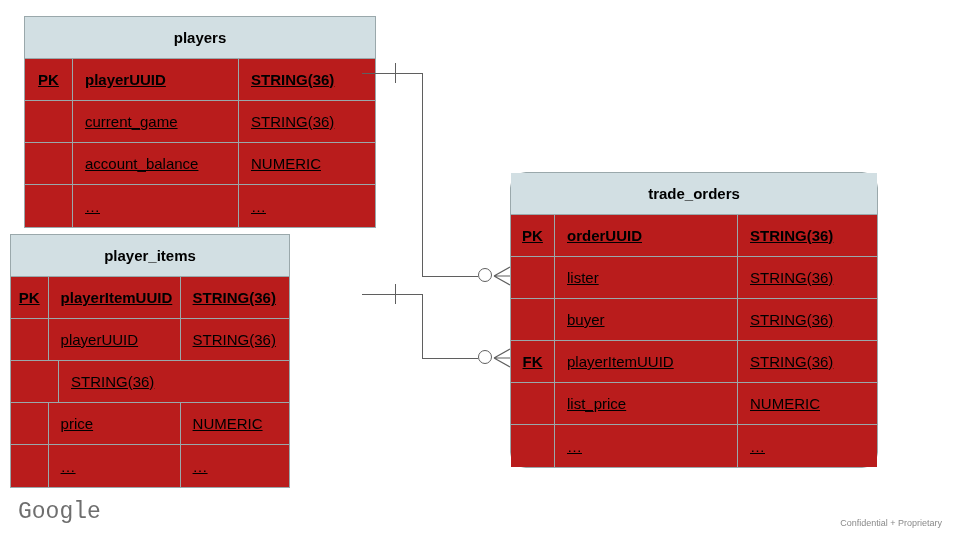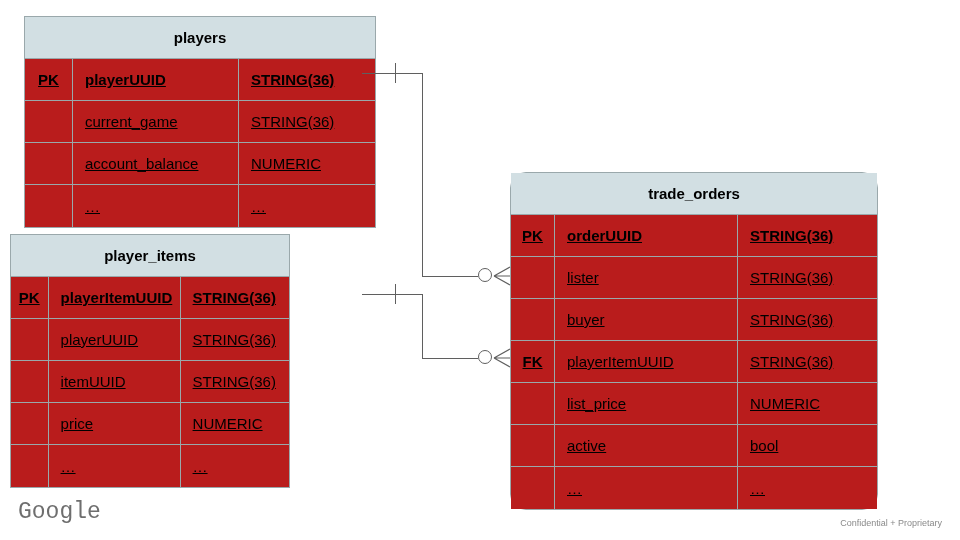--- a/index.html
+++ b/index.html
@@ -180,21 +180,20 @@
       <div class="cell cell-name">playerItemUUID</div>
       <div class="cell cell-type">STRING(36)</div>
     </div>
     <div class="row">
       <div class="cell cell-key"></div>
       <div class="cell cell-name">playerUUID</div>
       <div class="cell cell-type">STRING(36)</div>
     </div>
     <div class="row">
       <div class="cell cell-key"></div>
-      <div class="cell cell-name">itemUUID</div>
       <div class="cell cell-type">STRING(36)</div>
     </div>
     <div class="row">
       <div class="cell cell-key"></div>
       <div class="cell cell-name">price</div>
       <div class="cell cell-type">NUMERIC</div>
     </div>
     <div class="row">
       <div class="cell cell-key"></div>
       <div class="cell cell-name">…</div>
@@ -222,25 +221,20 @@
     </div>
     <div class="row">
       <div class="cell cell-key">FK</div>
       <div class="cell cell-name">playerItemUUID</div>
       <div class="cell cell-type">STRING(36)</div>
     </div>
     <div class="row">
       <div class="cell cell-key"></div>
       <div class="cell cell-name">list_price</div>
       <div class="cell cell-type">NUMERIC</div>
-    </div>
-    <div class="row">
-      <div class="cell cell-key"></div>
-      <div class="cell cell-name">active</div>
-      <div class="cell cell-type">bool</div>
     </div>
     <div class="row">
       <div class="cell cell-key"></div>
       <div class="cell cell-name">…</div>
       <div class="cell cell-type">…</div>
     </div>
   </div>
 
   <div class="conn conn-h" style="left:362px; top:73px; width:60px;"></div>
   <div class="conn conn-v" style="left:422px; top:73px; height:203px;"></div>

